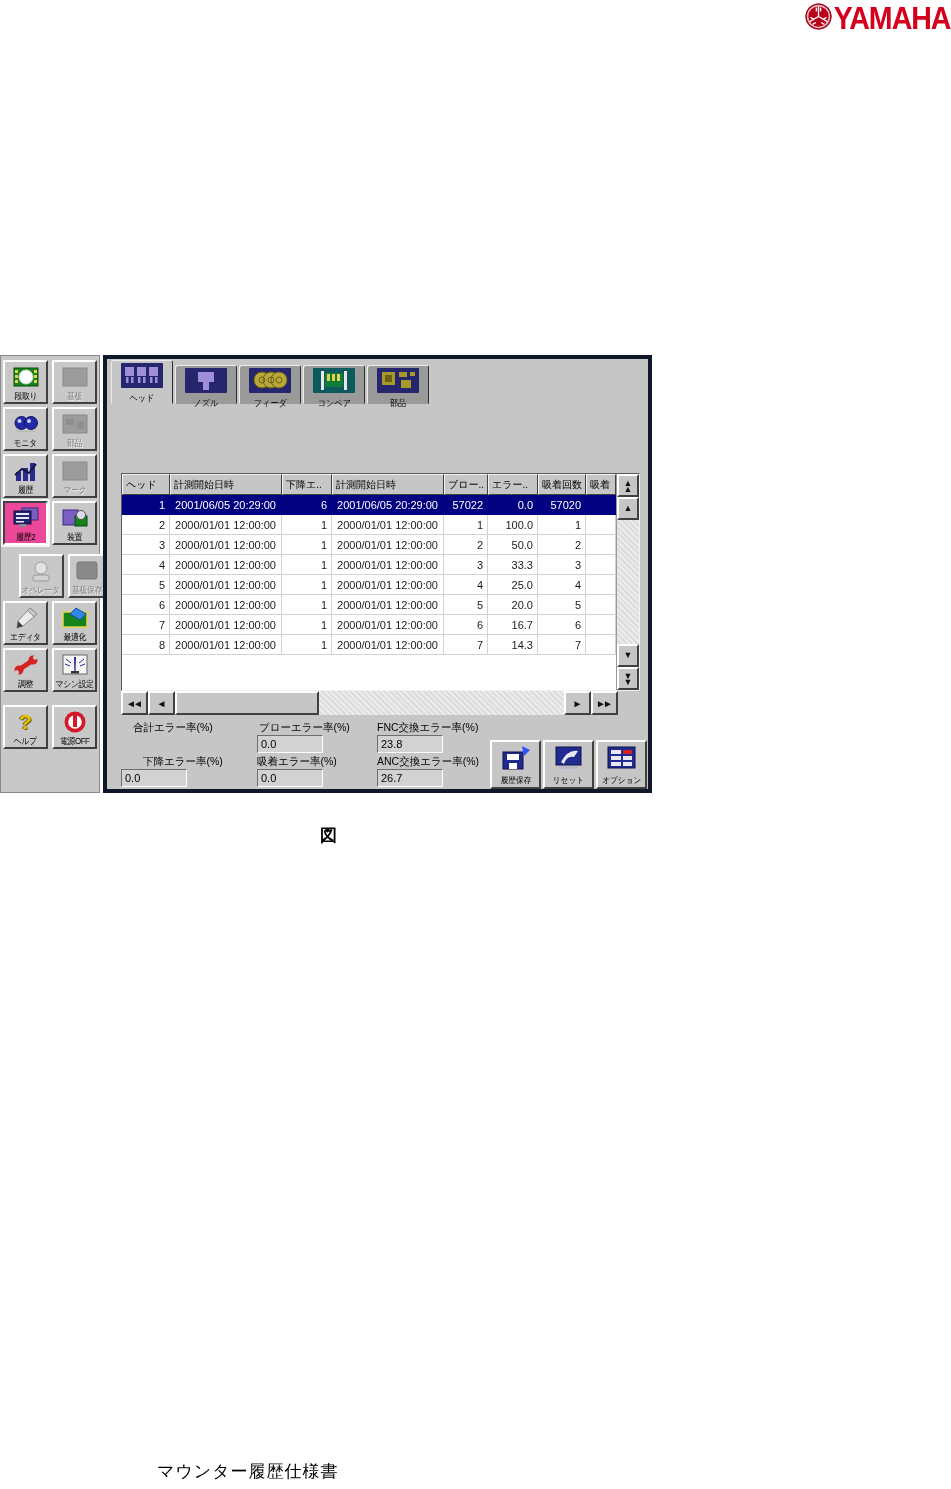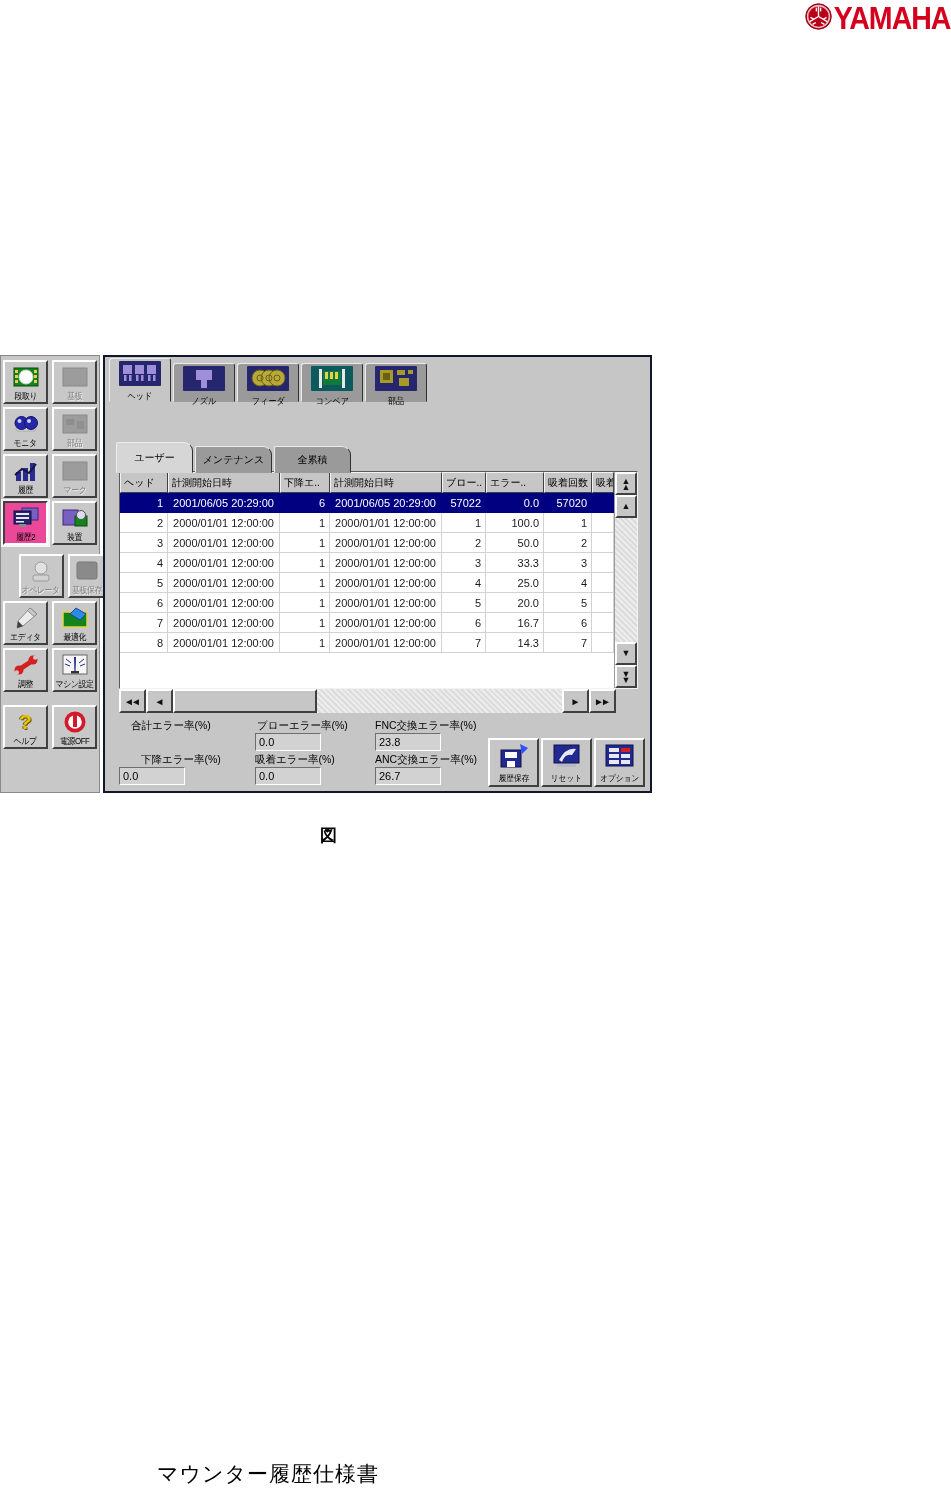--- a/index.html
+++ b/index.html
@@ -28,21 +28,21 @@
              box-shadow:0 0 0 2px #f4f4f4;}
   .sicon{flex:1;display:flex;align-items:center;justify-content:center;width:100%;}
   .slabel{font-size:9px;line-height:10px;white-space:nowrap;transform:scaleX(.88);
           transform-origin:center;letter-spacing:-0.5px;}
   .sb.disabled .slabel{color:#828282;text-shadow:1px 1px 0 #eee;}
   .helpglyph{font-size:21px;font-weight:bold;color:#e6c400;
              text-shadow:1px 1px 0 #6b5c00,-1px 0 0 #6b5c00;line-height:22px;}
 
   
   #main{position:absolute;left:103px;top:0;width:549px;height:438px;background:#c6c6c6;
-        border:2px solid #0f172a;box-sizing:border-box;}
+        border:4px solid #0f172a;box-sizing:border-box;}
 
   
   #tabstrip{position:absolute;left:4px;top:1px;height:44px;display:flex;align-items:flex-end;gap:2px;z-index:3;}
   .tab{width:62px;height:39px;background:#9a9a9a;border:1px solid;
        border-color:#ececec #303030 #9a9a9a #ececec;border-radius:3px 3px 0 0;
        display:flex;flex-direction:column;align-items:center;padding-top:2px;
        box-sizing:border-box;cursor:pointer;}
   .tab.active{height:44px;background:#c6c6c6;border-bottom:1px solid #c6c6c6;}
   .tlabel{font-size:9px;line-height:10px;margin-top:1px;transform:scaleX(.9);}
 
@@ -60,21 +60,21 @@
   #tgrid{width:496px;overflow:hidden;}
   .trow{display:flex;height:20px;}
   .trow.thead{height:21px;}
   .tc{box-sizing:border-box;overflow:hidden;white-space:nowrap;font-size:11px;
       display:flex;align-items:center;}
   .thead .tc{background:#c6c6c6;border:1px solid;border-color:#f2f2f2 #404040 #404040 #f2f2f2;
              font-size:10px;padding:0 3px;}
   .tbody .tc{border-right:1px solid #d2d2d2;border-bottom:1px solid #d2d2d2;padding:0 4px;color:#1a1a1a;}
   .trow.selected .tc{background:#000080;color:#fff;border-color:#000080;}
   .c0{width:48px;}.c1{width:112px;}.c2{width:50px;}.c3{width:112px;}
-  .c4{width:44px;}.c5{width:58px;}.c6{width:48px;}.c7{flex:1;border-right:none;}
+  .c4{width:44px;}.c5{width:50px;}.c6{width:48px;}.c7{flex:1;border-right:none;}
   .num{justify-content:flex-end;}
   .date{justify-content:center;}
 
   
   #vscroll{width:23px;background:#e4e4e4;display:flex;flex-direction:column;
            border-left:1px solid #9a9a9a;box-sizing:border-box;}
   .vb{height:23px;background:#c6c6c6;border:2px solid;border-color:#fff #404040 #404040 #fff;
       box-sizing:border-box;display:flex;flex-direction:column;align-items:center;
       justify-content:center;font-size:9px;line-height:9px;cursor:pointer;color:#111;}
   .vb .dblv{display:flex;flex-direction:column;line-height:6px;font-size:9px;}
@@ -98,21 +98,21 @@
 
   
   .abtn{position:absolute;top:381px;width:51px;height:49px;background:#c6c6c6;border:2px solid;
         border-color:#fff #404040 #404040 #fff;box-sizing:border-box;display:flex;
         flex-direction:column;align-items:center;justify-content:space-between;
         padding:3px 16px 2px;cursor:pointer;}
   .albl{font-size:8.5px;line-height:9px;transform:scaleX(.9);white-space:nowrap;}
 
   
   #caption{position:absolute;left:320px;top:824px;font-size:17px;font-weight:bold;}
-  #footer{position:absolute;left:157px;top:1460px;font-size:21px;letter-spacing:1px;
+  #footer{position:absolute;left:157px;top:1460px;font-size:17px;letter-spacing:1px;
           font-family:"Liberation Serif",serif;}
 </style>
 </head>
 <body>
 
 <div id="logo">
   <span>
     <svg width="27" height="27" viewBox="0 0 32 32">
       <circle cx="16" cy="16" r="15.5" fill="#b8001a"></circle>
       <circle cx="16" cy="16" r="13" fill="none" stroke="#e9b9bd" stroke-width="2"></circle>
@@ -401,31 +401,20 @@
               <rect x="8" y="7" width="7" height="7" fill="#6a6014"></rect>
           <rect x="22" y="4" width="8" height="5" fill="#a89a28"></rect>
               <rect x="24" y="12" width="10" height="8" fill="#a89a28"></rect>
           <rect x="33" y="4" width="5" height="4" fill="#a89a28"></rect>
             </svg>
         </span>
         <span class="tlabel">部品</span>
       </div>
     </div>
 
-    <div id="subtabs">
-      <div class="stab active">
-        <span>ユーザー</span>
-      </div>
-      <div class="stab">
-        <span>メンテナンス</span>
-      </div>
-      <div class="stab">
-        <span>全累積</span>
-      </div>
-    </div>
 
     <div id="tablebox">
       <div id="tgrid">
         <div class="trow thead">
           <div class="tc c0">ヘッド</div>
           <div class="tc c1">計測開始日時</div>
           <div class="tc c2">下降エ..</div>
           <div class="tc c3">計測開始日時</div>
           <div class="tc c4">ブロー..</div>
           <div class="tc c5">エラー..</div>

